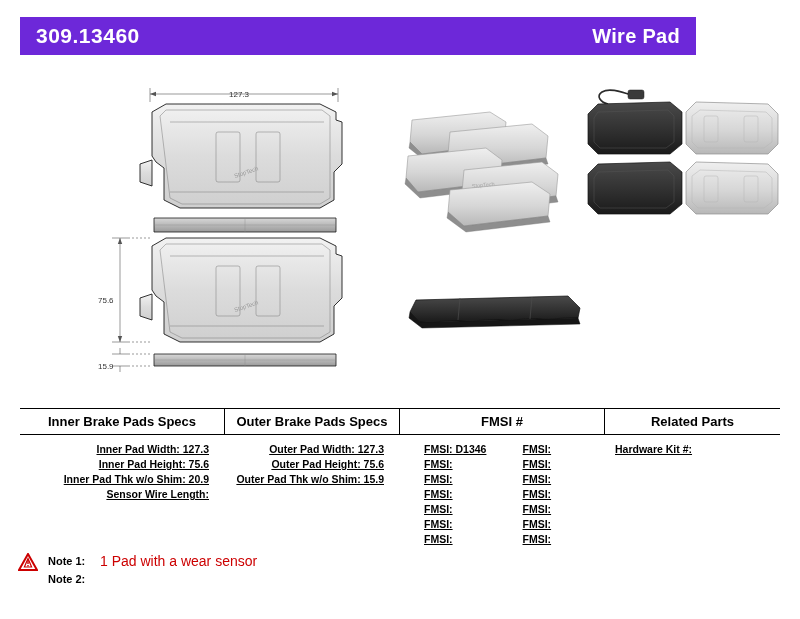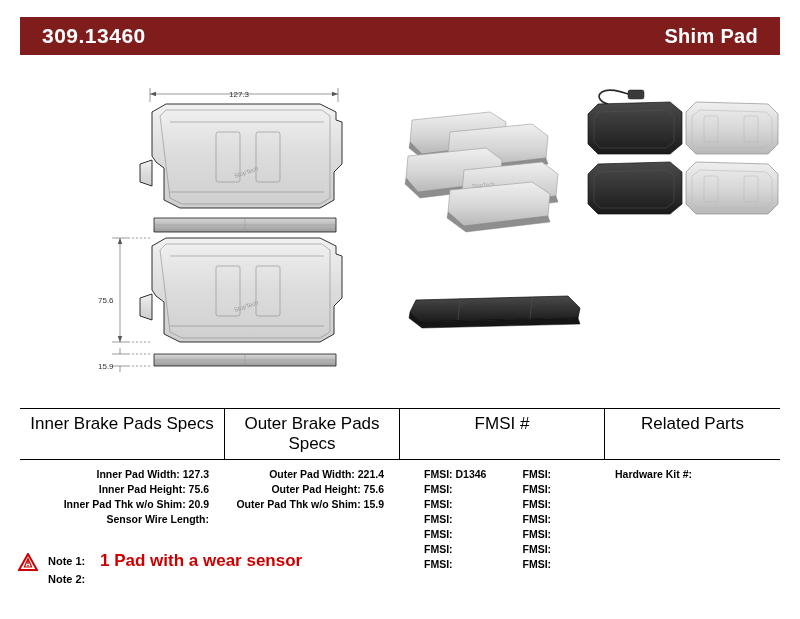--- a/index.html
+++ b/index.html
@@ -14,28 +14,28 @@
     color: #000000;
     position: relative;
     overflow: hidden;
   }
 
   
   .header {
     position: absolute;
     left: 20px;
     top: 17px;
-    width: 760px;
+    width: 676px;
     height: 38px;
-    background: #7f1d1d;
+    background: #6d28d9;
     display: flex;
     align-items: center;
     justify-content: space-between;
     box-sizing: border-box;
-    padding: 0 22px;
+    padding: 0 16px;
   }
   .header .part-number {
     color: #ffffff;
     font-size: 21px;
     font-weight: bold;
     letter-spacing: 0.5px;
   }
   .header .category {
     color: #ffffff;
     font-size: 20px;
@@ -67,38 +67,39 @@
     top: 408px;
     width: 760px;
   }
   .spec-header-row {
     display: flex;
     width: 100%;
     border-top: 1.5px solid #000;
     border-bottom: 1.5px solid #000;
   }
   .spec-header-cell {
-    font-size: 17px;
-    font-weight: normal;
+    font-size: 13px;
+    font-weight: bold;
     text-align: center;
     padding: 5px 0 5px 0;
     box-sizing: border-box;
   }
   .c1 { width: 205px; border-right: 1.5px solid #000; }
   .c2 { width: 175px; border-right: 1.5px solid #000; }
   .c3 { width: 205px; border-right: 1.5px solid #000; }
   .c4 { width: 175px; }
 
   .spec-body-row {
     display: flex;
     width: 100%;
   }
   .spec-body-cell {
     box-sizing: border-box;
     padding-top: 7px;
+    text-decoration: underline;
   }
   .spec-body-cell.c1, .spec-body-cell.c2, .spec-body-cell.c3 {
     border-right: none;
   }
 
   .kv-line {
     font-size: 10.5px;
     font-weight: bold;
     text-align: right;
     padding-right: 16px;
@@ -138,38 +139,38 @@
   .note-row {
     display: flex;
     line-height: 18px;
   }
   .note-label {
     font-size: 11px;
     font-weight: bold;
     width: 52px;
   }
   .note-value {
-    font-size: 17px;
-    font-weight: bold;
+    font-size: 14px;
+    font-weight: normal;
     color: #cc0000;
   }
   .warn-icon {
     position: absolute;
     left: -30px;
     top: 1px;
     width: 20px;
     height: 18px;
   }
 </style>
 </head>
 <body>
 
 <div class="header">
   <span class="part-number">309.13460</span>
-  <span class="category">Shim Pad</span>
+  <span class="category">Wire Pad</span>
 </div>
 
 <div class="drawing-area">
 
   <svg width="760" height="330" viewBox="0 0 760 330">
     <defs>
       <linearGradient id="padGray" x1="0" y1="0" x2="0" y2="1">
         <stop offset="0%" stop-color="#f2f2f2"></stop>
         <stop offset="50%" stop-color="#dcdcdc"></stop>
         <stop offset="100%" stop-color="#cfcfcf"></stop>
@@ -342,21 +343,21 @@
   <div class="spec-body-row">
 
     <div class="spec-body-cell c1">
       <div class="kv-line">Inner Pad Width: 127.3</div>
       <div class="kv-line">Inner Pad Height: 75.6</div>
       <div class="kv-line">Inner Pad Thk w/o Shim: 20.9</div>
       <div class="kv-line">Sensor Wire Length:</div>
     </div>
 
     <div class="spec-body-cell c2">
-      <div class="kv-line">Outer Pad Width: 221.4</div>
+      <div class="kv-line">Outer Pad Width: 127.3</div>
       <div class="kv-line">Outer Pad Height: 75.6</div>
       <div class="kv-line">Outer Pad Thk w/o Shim: 15.9</div>
     </div>
 
     <div class="spec-body-cell c3">
       <div class="fmsi-grid">
         <div class="fmsi-col">
           <div class="fmsi-line">FMSI:  D1346</div>
           <div class="fmsi-line">FMSI:</div>
           <div class="fmsi-line">FMSI:</div>

